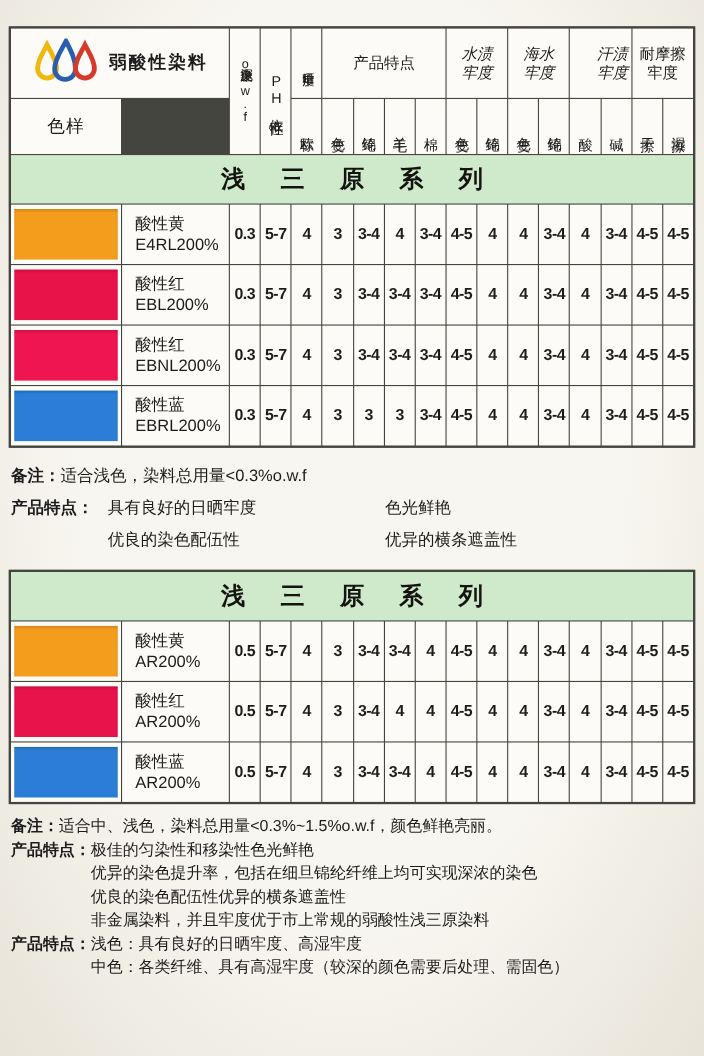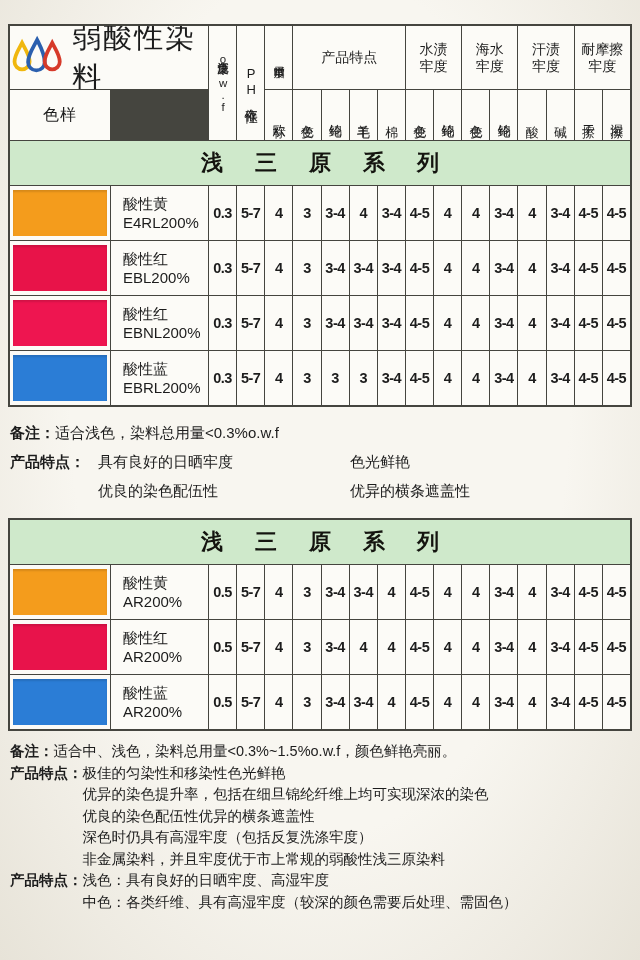--- a/index.html
+++ b/index.html
@@ -46,36 +46,36 @@
   .c-wash-s0 { grid-column:6; grid-row:2; }
   .c-wash-s1 { grid-column:7; grid-row:2; }
   .c-wash-s2 { grid-column:8; grid-row:2; }
   .c-wash-s3 { grid-column:9; grid-row:2; }
   .c-water-g { grid-column:10/12; grid-row:1; }
   .c-water-s0{ grid-column:10; grid-row:2; }
   .c-water-s1{ grid-column:11; grid-row:2; }
   .c-sea-g   { grid-column:12/14; grid-row:1; }
   .c-sea-s0  { grid-column:12; grid-row:2; }
   .c-sea-s1  { grid-column:13; grid-row:2; }
-  .c-sweat-g { grid-column:14/16; grid-row:1; }
+  .c-sweat-g { grid-column:14/16; grid-row:1;justify-content:flex-end; }
   .c-sweat-s0{ grid-column:14; grid-row:2; }
   .c-sweat-s1{ grid-column:15; grid-row:2; }
   .c-rub-g   { grid-column:16/18; grid-row:1; }
   .c-rub-s0  { grid-column:16; grid-row:2; }
   .c-rub-s1  { grid-column:17; grid-row:2; }
 
-  .brand-title { font-size:29px; font-weight:normal; letter-spacing:2px; }
+  .brand-title { font-size:16px; font-weight:bold; letter-spacing:2px; }
   .hlabel  { font-size:16px; letter-spacing:1px; }
   .vtext   { writing-mode:vertical-lr; text-orientation:upright; letter-spacing:1px; }
   .c-depth .vtext { font-size:11.5px; letter-spacing:0; }
   .c-ph .vtext    { font-size:13px; }
   .c-sun-g .vtext { font-size:11px; letter-spacing:0; }
   .sub     { font-size:13px; line-height:1.05; }
   .group   { font-size:14px; line-height:1.2; text-align:center; }
-  .group .wrap2 { max-width:34px; }
+  .group .wrap2 { max-width:34px;font-style:italic; }
   .group .wrap3 { max-width:48px; }
 
   
   .banner {
     height:44px; background:#cfe9cb;
     display:flex; align-items:center; justify-content:center;
   }
   .banner span {
     font-size:22px; font-weight:bold; letter-spacing:32px; padding-left:32px;
     color:#14140f;
@@ -392,21 +392,20 @@
     <div class="n2row">
       <span class="n2label">备注：</span>
       <span class="n2body">适合中、浅色，染料总用量&lt;0.3%~1.5%o.w.f，颜色鲜艳亮丽。</span>
     </div>
     <div class="n2row">
       <span class="n2label">产品特点：</span>
       <div class="n2body">
         <div>极佳的匀染性和移染性色光鲜艳</div>
         <div>优异的染色提升率，包括在细旦锦纶纤维上均可实现深浓的染色</div>
         <div>优良的染色配伍性优异的横条遮盖性</div>
-        <div>深色时仍具有高湿牢度（包括反复洗涤牢度）</div>
         <div>非金属染料，并且牢度优于市上常规的弱酸性浅三原染料</div>
       </div>
     </div>
     <div class="n2row">
       <span class="n2label">产品特点：</span>
       <div class="n2body">
         <div>浅色：具有良好的日晒牢度、高湿牢度</div>
         <div>中色：各类纤维、具有高湿牢度（较深的颜色需要后处理、需固色）</div>
       </div>
     </div>

